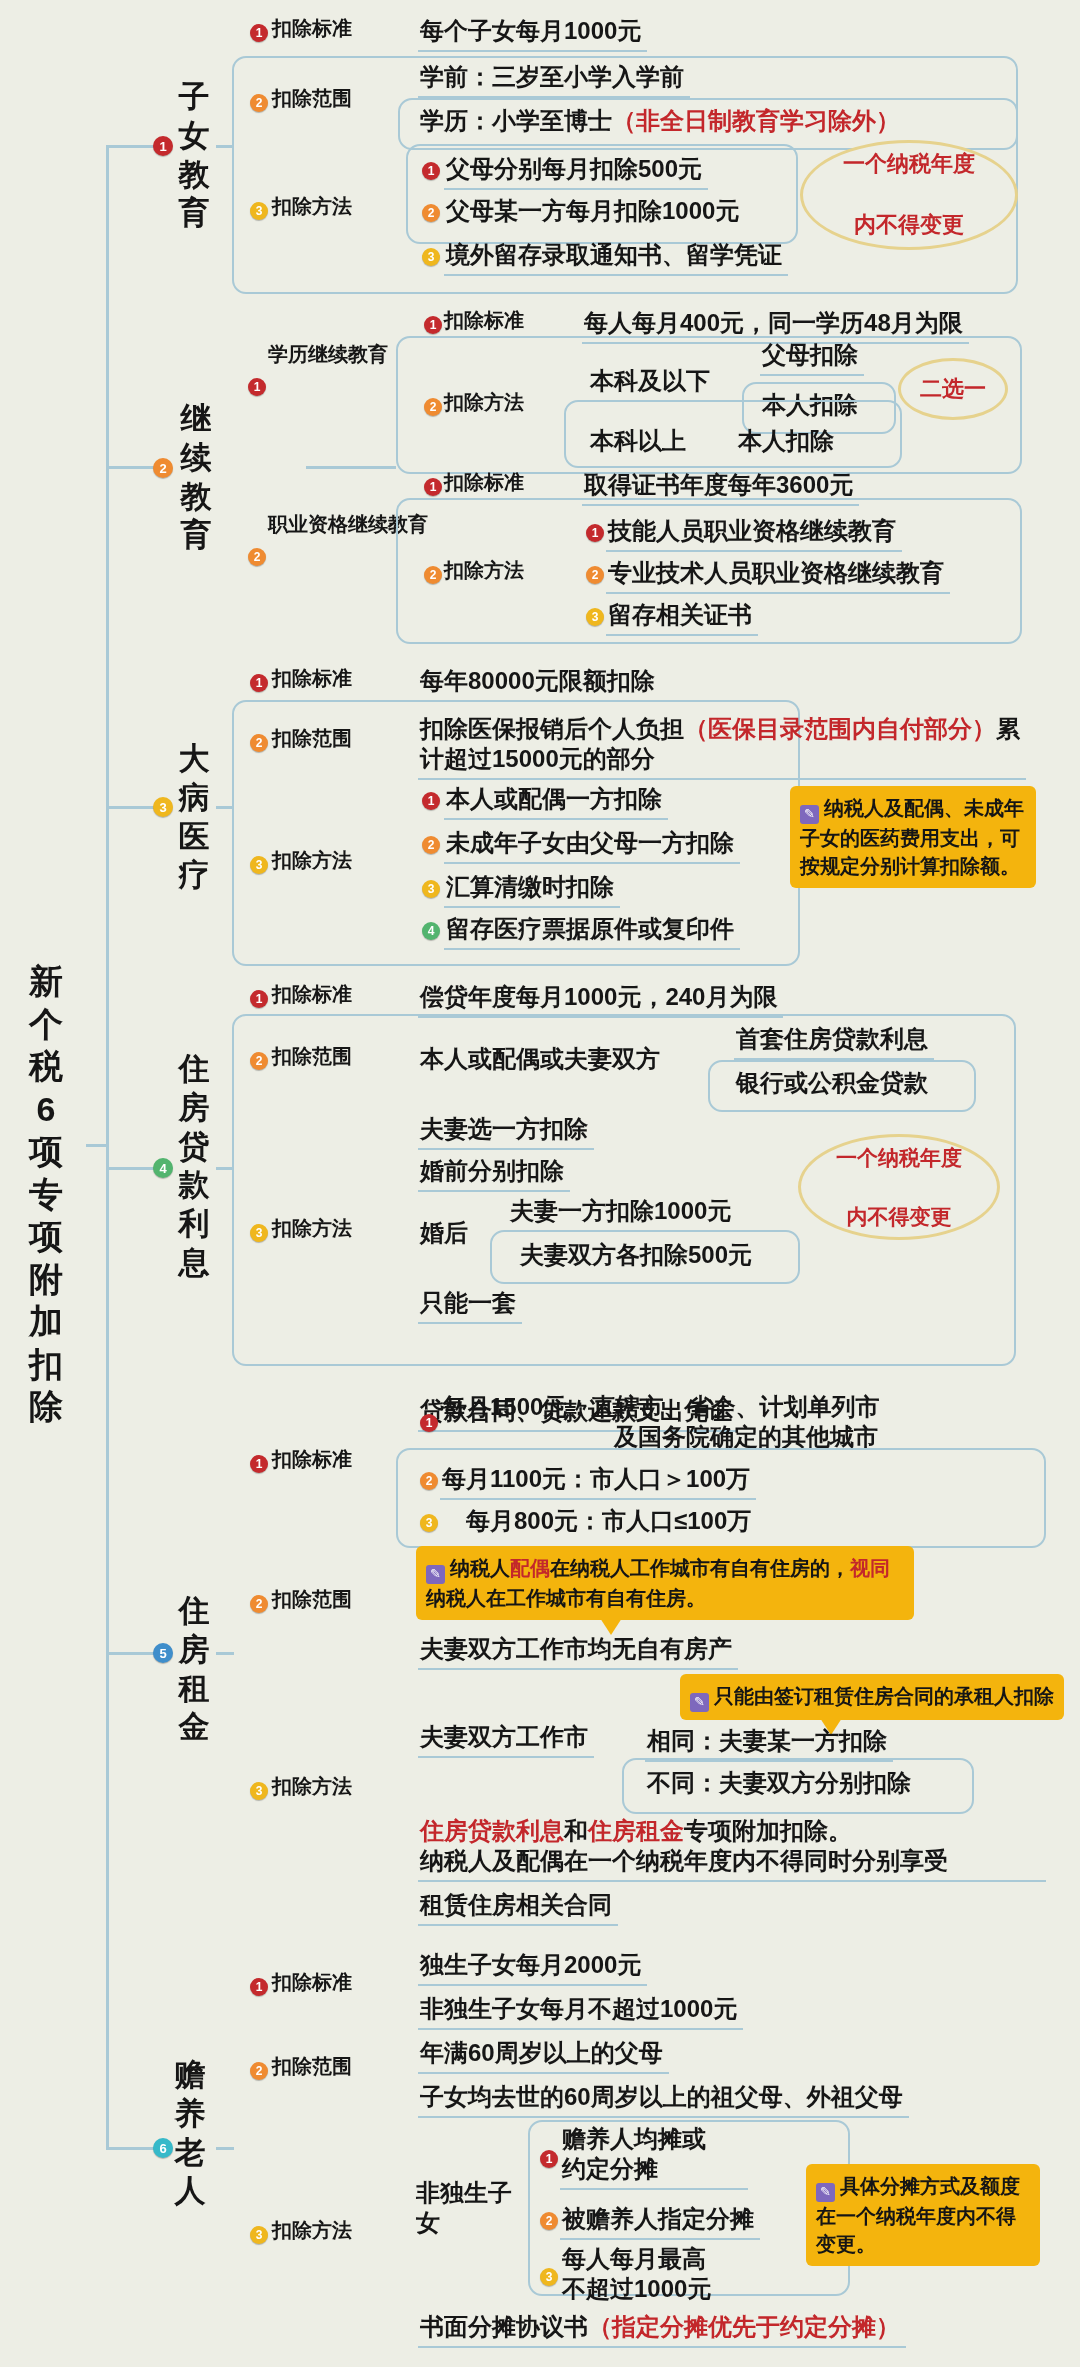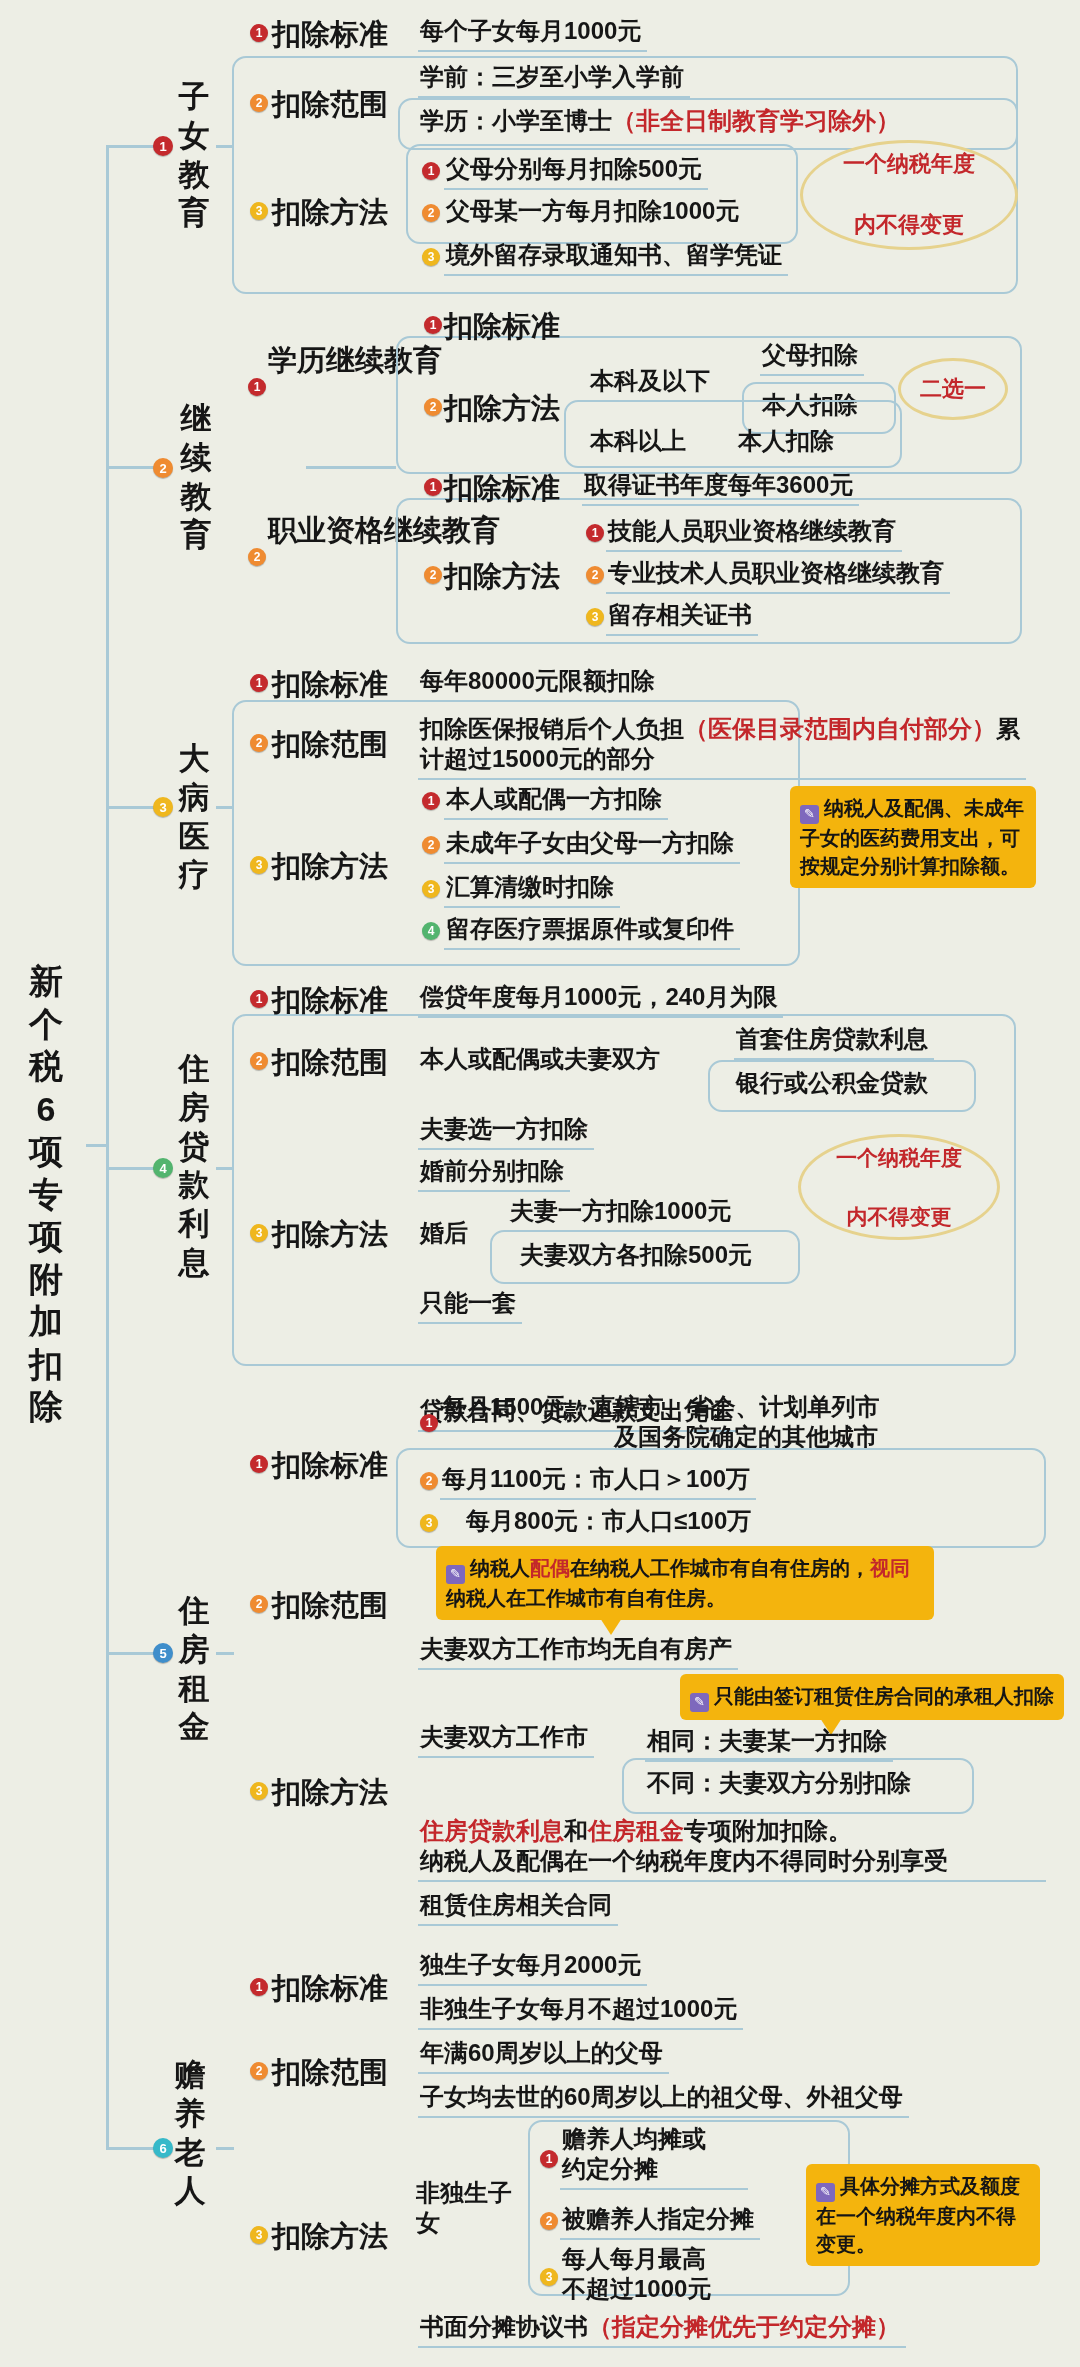--- a/index.html
+++ b/index.html
@@ -1,21 +1,21 @@
 <!DOCTYPE html>
 <html><head>
 <meta charset="utf-8">
 <style>
   html,body{margin:0;padding:0;}
   body{font-family:"Liberation Sans","DejaVu Sans",sans-serif;background:#edeee5;}
   #canvas{position:relative;width:1080px;height:2367px;background:#edeee5;overflow:hidden;}
   .leaf,.plain{position:absolute;font-size:24px;font-weight:600;color:#161616;white-space:nowrap;line-height:1.25;padding:0 6px 4px 2px;}
   .leaf{border-bottom:2.5px solid #a9c9d6;}
   .wrap{white-space:normal;}
-  .sublabel{position:absolute;font-size:29px;font-weight:700;color:#161616;white-space:nowrap;line-height:1.25;}
+  .sublabel{position:absolute;font-size:20px;font-weight:700;color:#161616;white-space:nowrap;line-height:1.25;}
   .vlabel{position:absolute;width:36px;word-break:break-all;line-height:1.25;text-align:center;font-size:31px;font-weight:700;color:#161616;}
   #root-title{width:40px;font-size:34px;}
   .badge{position:absolute;width:20px;height:20px;border-radius:50%;color:#fff;font-size:13px;font-weight:700;display:flex;align-items:center;justify-content:center;box-shadow:0 1px 1px rgba(0,0,0,.25);}
   .sm{width:18px;height:18px;font-size:12px;}
   .c-red{background:#c42a2d}.c-orange{background:#ef8b31}.c-yellow{background:#efb71e}
   .c-green{background:#52b46e}.c-blue{background:#3f8ecb}.c-cyan{background:#36b9c9}
   .rtx{color:#c3272b;}
   .box{position:absolute;border:2.5px solid #a9c9d6;border-radius:14px;}
   .hline{position:absolute;height:2.5px;background:#a9c9d6;}
   .vline{position:absolute;width:2.5px;background:#a9c9d6;}
@@ -73,20 +73,21 @@
   <div class="leaf" style="left:444px;top:240px;">境外留存录取通知书、留学凭证</div>
 
   <div class="badge c-orange" style="left:153px;top:458px;">2</div>
   <div class="vlabel" style="left:178px;top:400px;">继续教育</div>
 
   <div class="badge sm c-red" style="left:248px;top:378px;">1</div>
   <div class="sublabel wrap" style="left:268px;top:342px;width:132px;">学历继续教育</div>
   <div class="box" style="left:396px;top:336px;width:622px;height:134px;"></div>
   <div class="badge sm c-red" style="left:424px;top:316px;">1</div>
   <div class="sublabel" style="left:444px;top:308px;">扣除标准</div>
+  <div class="leaf" style="left:582px;top:308px;">每人每月400元，同一学历48月为限</div>
   <div class="badge sm c-orange" style="left:424px;top:398px;">2</div>
   <div class="sublabel" style="left:444px;top:390px;">扣除方法</div>
   <div class="plain" style="left:588px;top:366px;">本科及以下</div>
   <div class="leaf" style="left:760px;top:340px;">父母扣除</div>
   <div class="box" style="left:742px;top:382px;width:150px;height:48px;"></div>
   <div class="plain" style="left:760px;top:390px;">本人扣除</div>
   <div class="ellipse" style="left:898px;top:358px;width:104px;height:56px;">
     <span>二选一</span>
   </div>
   <div class="box" style="left:564px;top:400px;width:334px;height:64px;"></div>
@@ -163,21 +164,21 @@
     <div>每月1500元：直辖市、省会、计划单列市</div>
     <div class="l2ind">及国务院确定的其他城市</div>
   </div>
   <div class="box" style="left:396px;top:1448px;width:646px;height:96px;"></div>
   <div class="badge sm c-red" style="left:250px;top:1455px;">1</div>
   <div class="sublabel" style="left:272px;top:1447px;">扣除标准</div>
   <div class="badge sm c-orange" style="left:420px;top:1472px;">2</div>
   <div class="leaf" style="left:440px;top:1464px;">每月1100元：市人口＞100万</div>
   <div class="badge sm c-yellow" style="left:420px;top:1514px;">3</div>
   <div class="plain" style="left:464px;top:1506px;">每月800元：市人口≤100万</div>
-  <div class="note wrap" style="left:416px;top:1546px;width:478px;margin-left:20px;"><span class="pencil">✎</span><span>纳税人</span><span class="rtx">配偶</span><span>在纳税人工作城市有自有住房的，</span><span class="rtx">视同</span><span>纳税人在工作城市有自有住房。</span></div>
+  <div class="note wrap" style="left:416px;top:1546px;width:478px;"><span class="pencil">✎</span><span>纳税人</span><span class="rtx">配偶</span><span>在纳税人工作城市有自有住房的，</span><span class="rtx">视同</span><span>纳税人在工作城市有自有住房。</span></div>
   <div class="tail" style="left:600px;top:1618px;"></div>
   <div class="badge sm c-orange" style="left:250px;top:1595px;">2</div>
   <div class="sublabel" style="left:272px;top:1587px;">扣除范围</div>
   <div class="leaf" style="left:418px;top:1634px;">夫妻双方工作市均无自有房产</div>
   <div class="note" style="left:636px;top:1674px;white-space:nowrap;margin-left:44px;"><span class="pencil">✎</span><span>只能由签订租赁住房合同的承租人扣除</span></div>
   <div class="tail" style="left:820px;top:1718px;"></div>
   <div class="leaf" style="left:418px;top:1722px;">夫妻双方工作市</div>
   <div class="leaf" style="left:645px;top:1726px;">相同：夫妻某一方扣除</div>
   <div class="box" style="left:622px;top:1758px;width:348px;height:52px;"></div>
   <div class="plain" style="left:645px;top:1768px;">不同：夫妻双方分别扣除</div>

